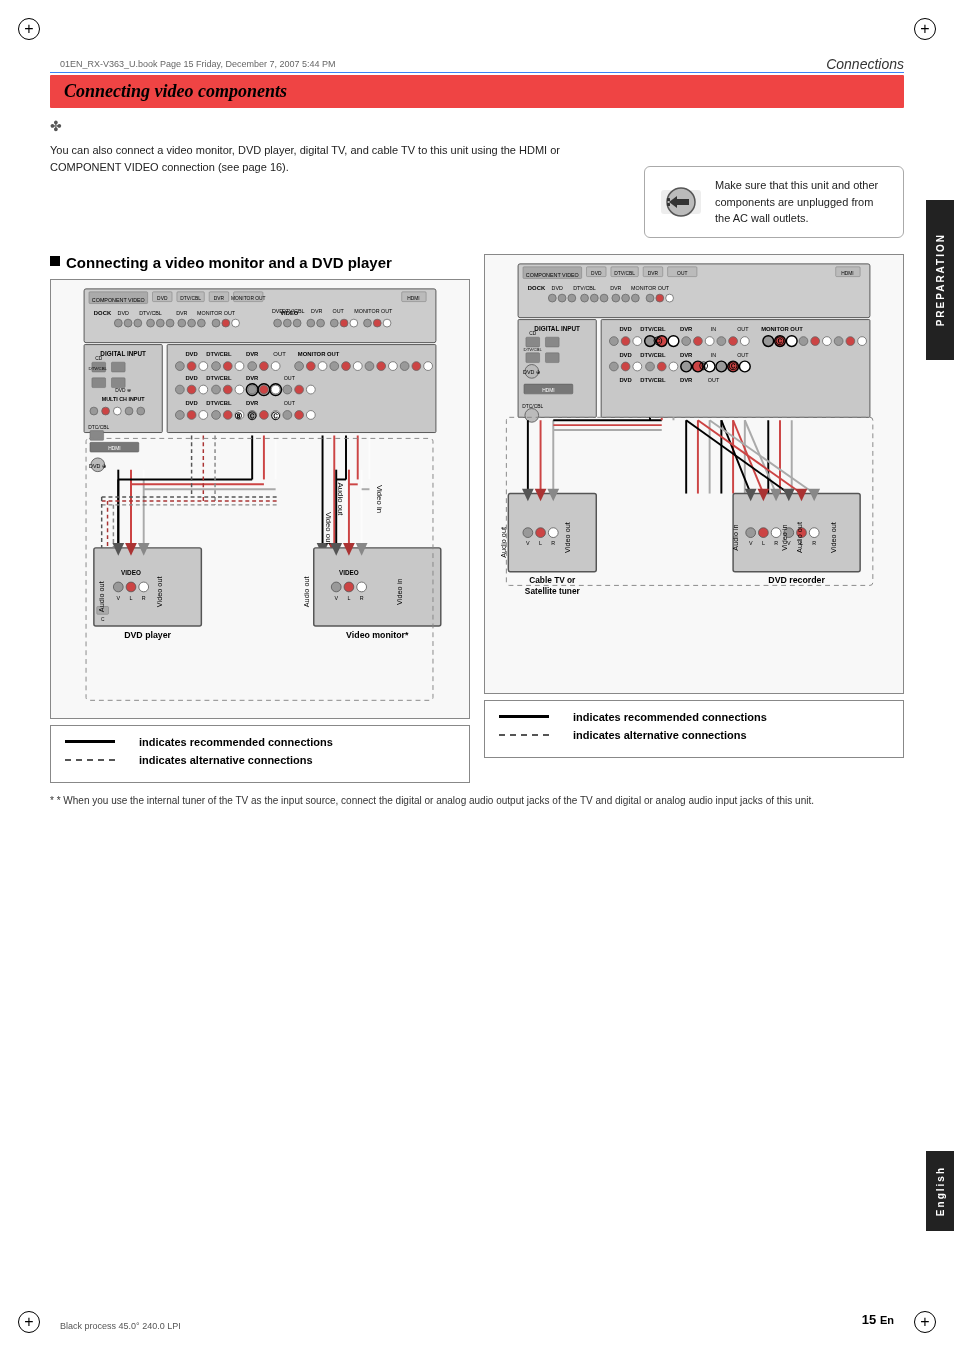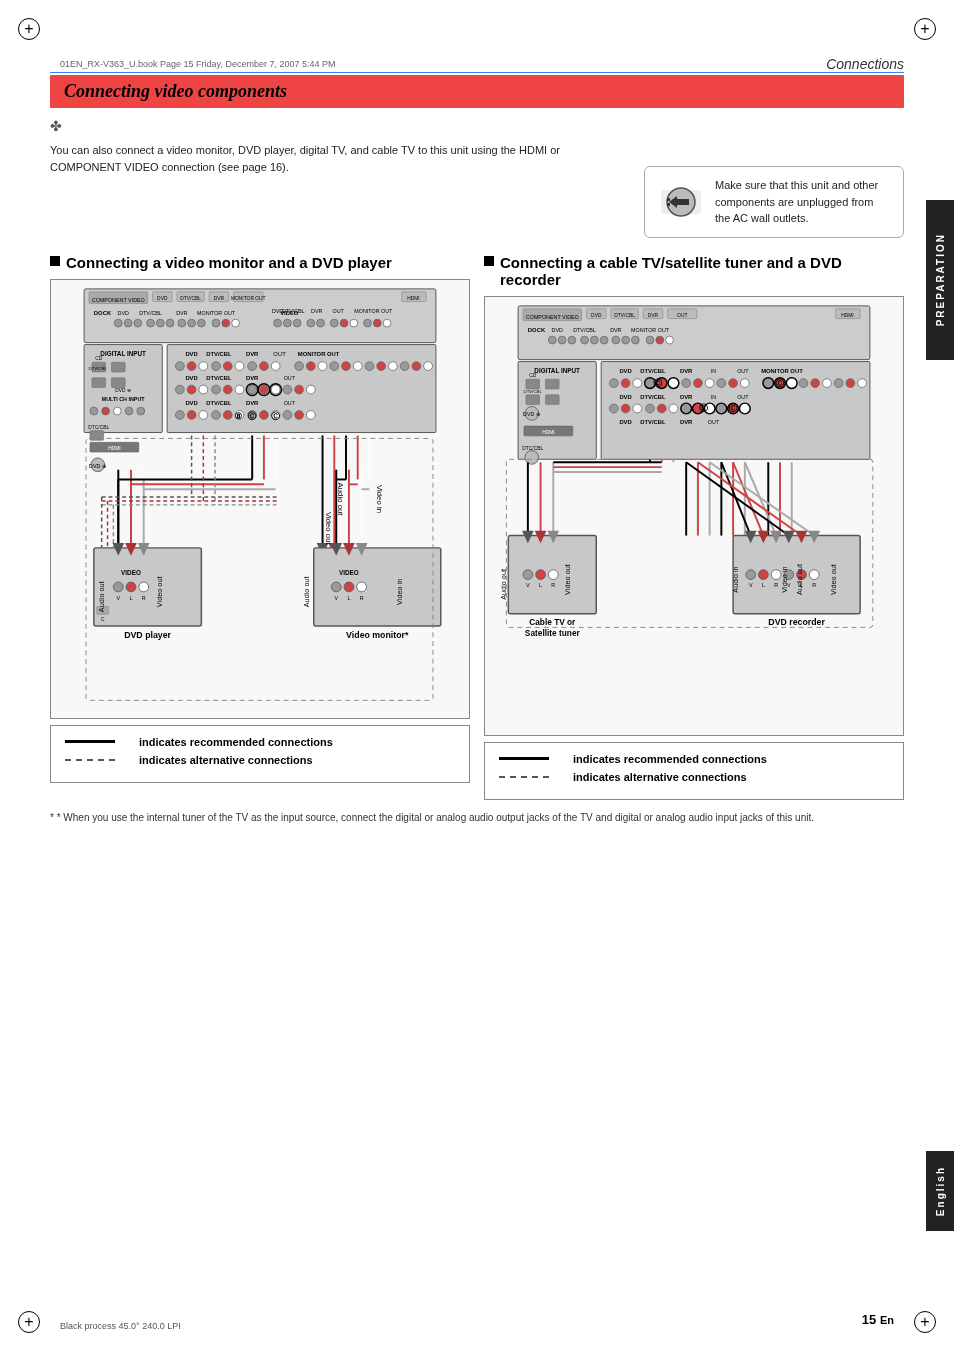--- a/index.html
+++ b/index.html
@@ -633,24 +633,20 @@
           <span class="legend-label">indicates recommended connections</span>
         </div>
         <div class="legend-item">
           <div class="legend-line-dashed"></div>
           <span class="legend-label">indicates alternative connections</span>
         </div>
       </div>
     </div>
 
     <div class="diagram-col">
-      <div class="diagram-heading">
-        <div class="diagram-heading-square"></div>
-        <span>Connecting a cable TV/satellite tuner and a DVD recorder</span>
-      </div>
       <div class="diagram-box">
         <svg class="diagram-svg" viewBox="0 0 400 440">
 
           <rect x="20" y="5" width="360" height="55" rx="2" fill="#ccc" stroke="#555" stroke-width="1"></rect>
 
           <rect x="25" y="8" width="60" height="12" rx="1" fill="#aaa" stroke="#777" stroke-width="0.5"></rect>
           <text x="55" y="18" class="small-label" style="font-size:5.5px;">COMPONENT VIDEO</text>
           <rect x="90" y="8" width="20" height="10" rx="1" fill="#bbb" stroke="#777" stroke-width="0.5"></rect>
           <text x="100" y="16" class="small-label" style="font-size:5px;">DVD</text>
           <rect x="115" y="8" width="28" height="10" rx="1" fill="#bbb" stroke="#777" stroke-width="0.5"></rect>

